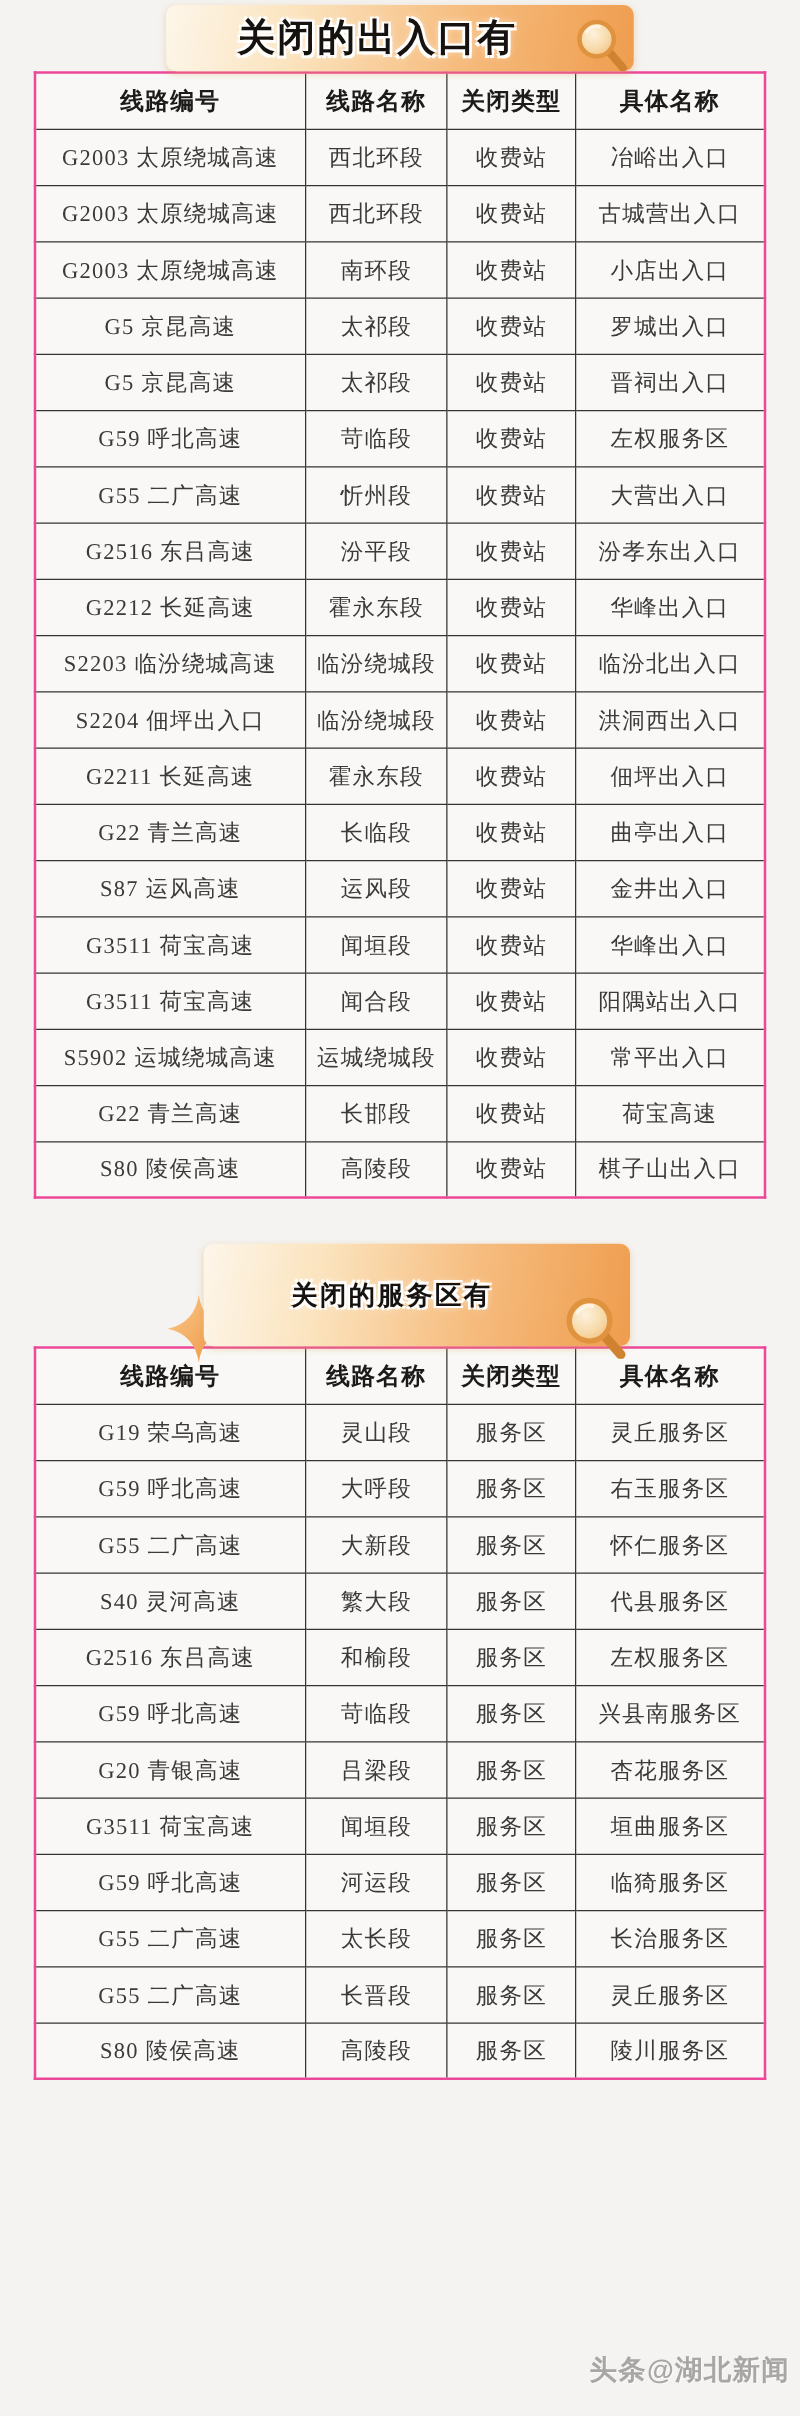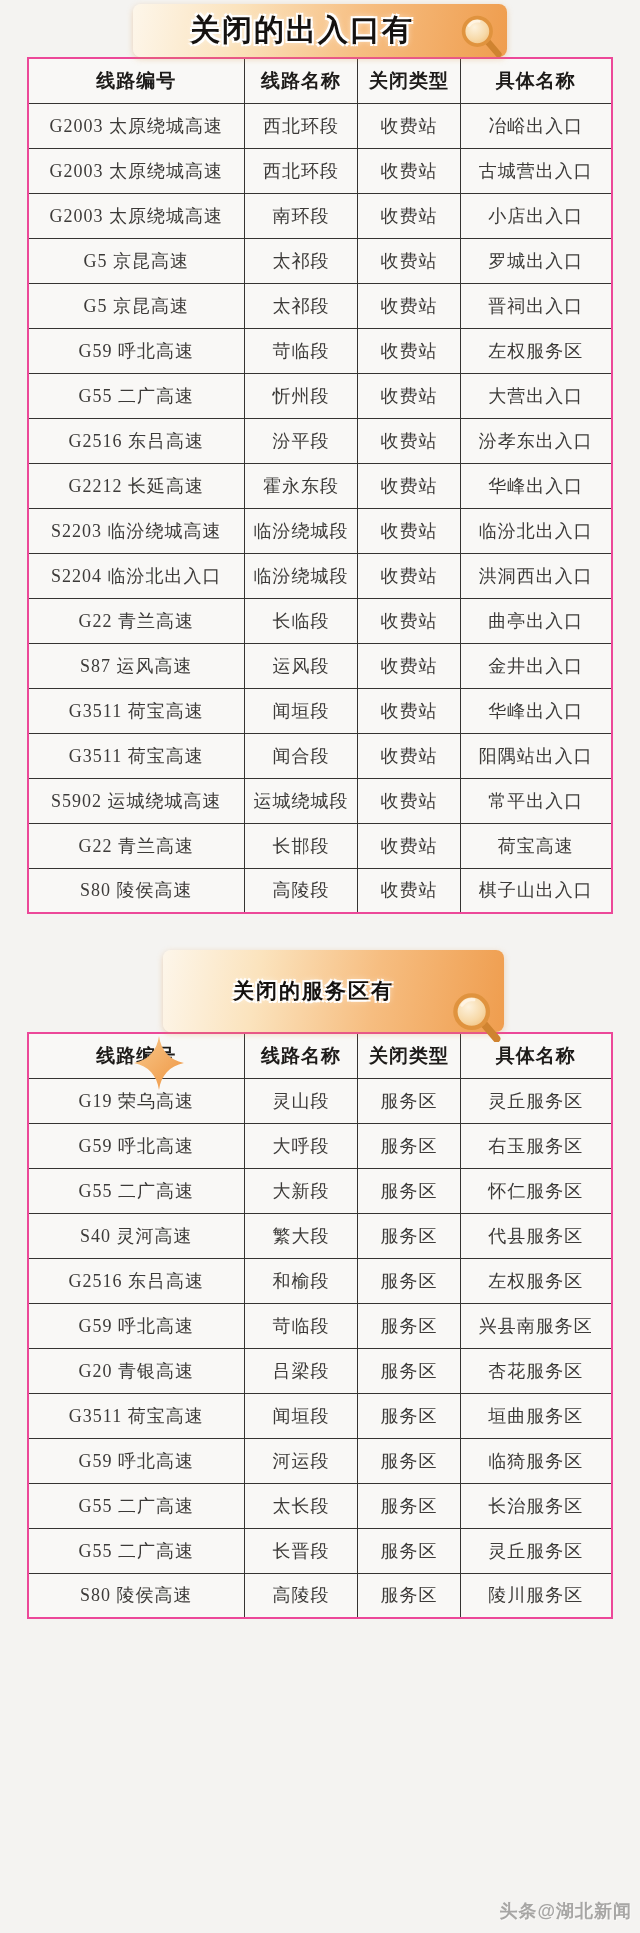--- a/index.html
+++ b/index.html
@@ -76,23 +76,23 @@
     color: #3c3a38;
     letter-spacing: 1px;
   }
   table.data-table col.c1 { width: 37%; }
   table.data-table col.c2 { width: 19.5%; }
   table.data-table col.c3 { width: 17.5%; }
   table.data-table col.c4 { width: 26%; }
   
   .watermark {
     position: absolute;
-    right: 8px; bottom: 10px;
+    right: 8px; bottom: 22px;
     font-family: "Liberation Sans", "DejaVu Sans", sans-serif;
-    font-size: 18px;
+    font-size: 22px;
     font-weight: 700;
     color: rgba(118,116,114,.62);
     letter-spacing: 1px;
     text-shadow: 1px 1px 0 rgba(255,255,255,.5);
   }
 </style>
 </head>
 <body>
 
 <div class="page">
@@ -183,24 +183,30 @@
           <td>收费站</td>
           <td>华峰出入口</td>
         </tr>
         <tr>
           <td>S2203 临汾绕城高速</td>
           <td>临汾绕城段</td>
           <td>收费站</td>
           <td>临汾北出入口</td>
         </tr>
         <tr>
-          <td>S2204 临汾北出入口</td>
+          <td>S2204 佃坪出入口</td>
           <td>临汾绕城段</td>
           <td>收费站</td>
           <td>洪洞西出入口</td>
+        </tr>
+        <tr>
+          <td>G2211 长延高速</td>
+          <td>霍永东段</td>
+          <td>收费站</td>
+          <td>佃坪出入口</td>
         </tr>
         <tr>
           <td>G22 青兰高速</td>
           <td>长临段</td>
           <td>收费站</td>
           <td>曲亭出入口</td>
         </tr>
         <tr>
           <td>S87 运风高速</td>
           <td>运风段</td>

